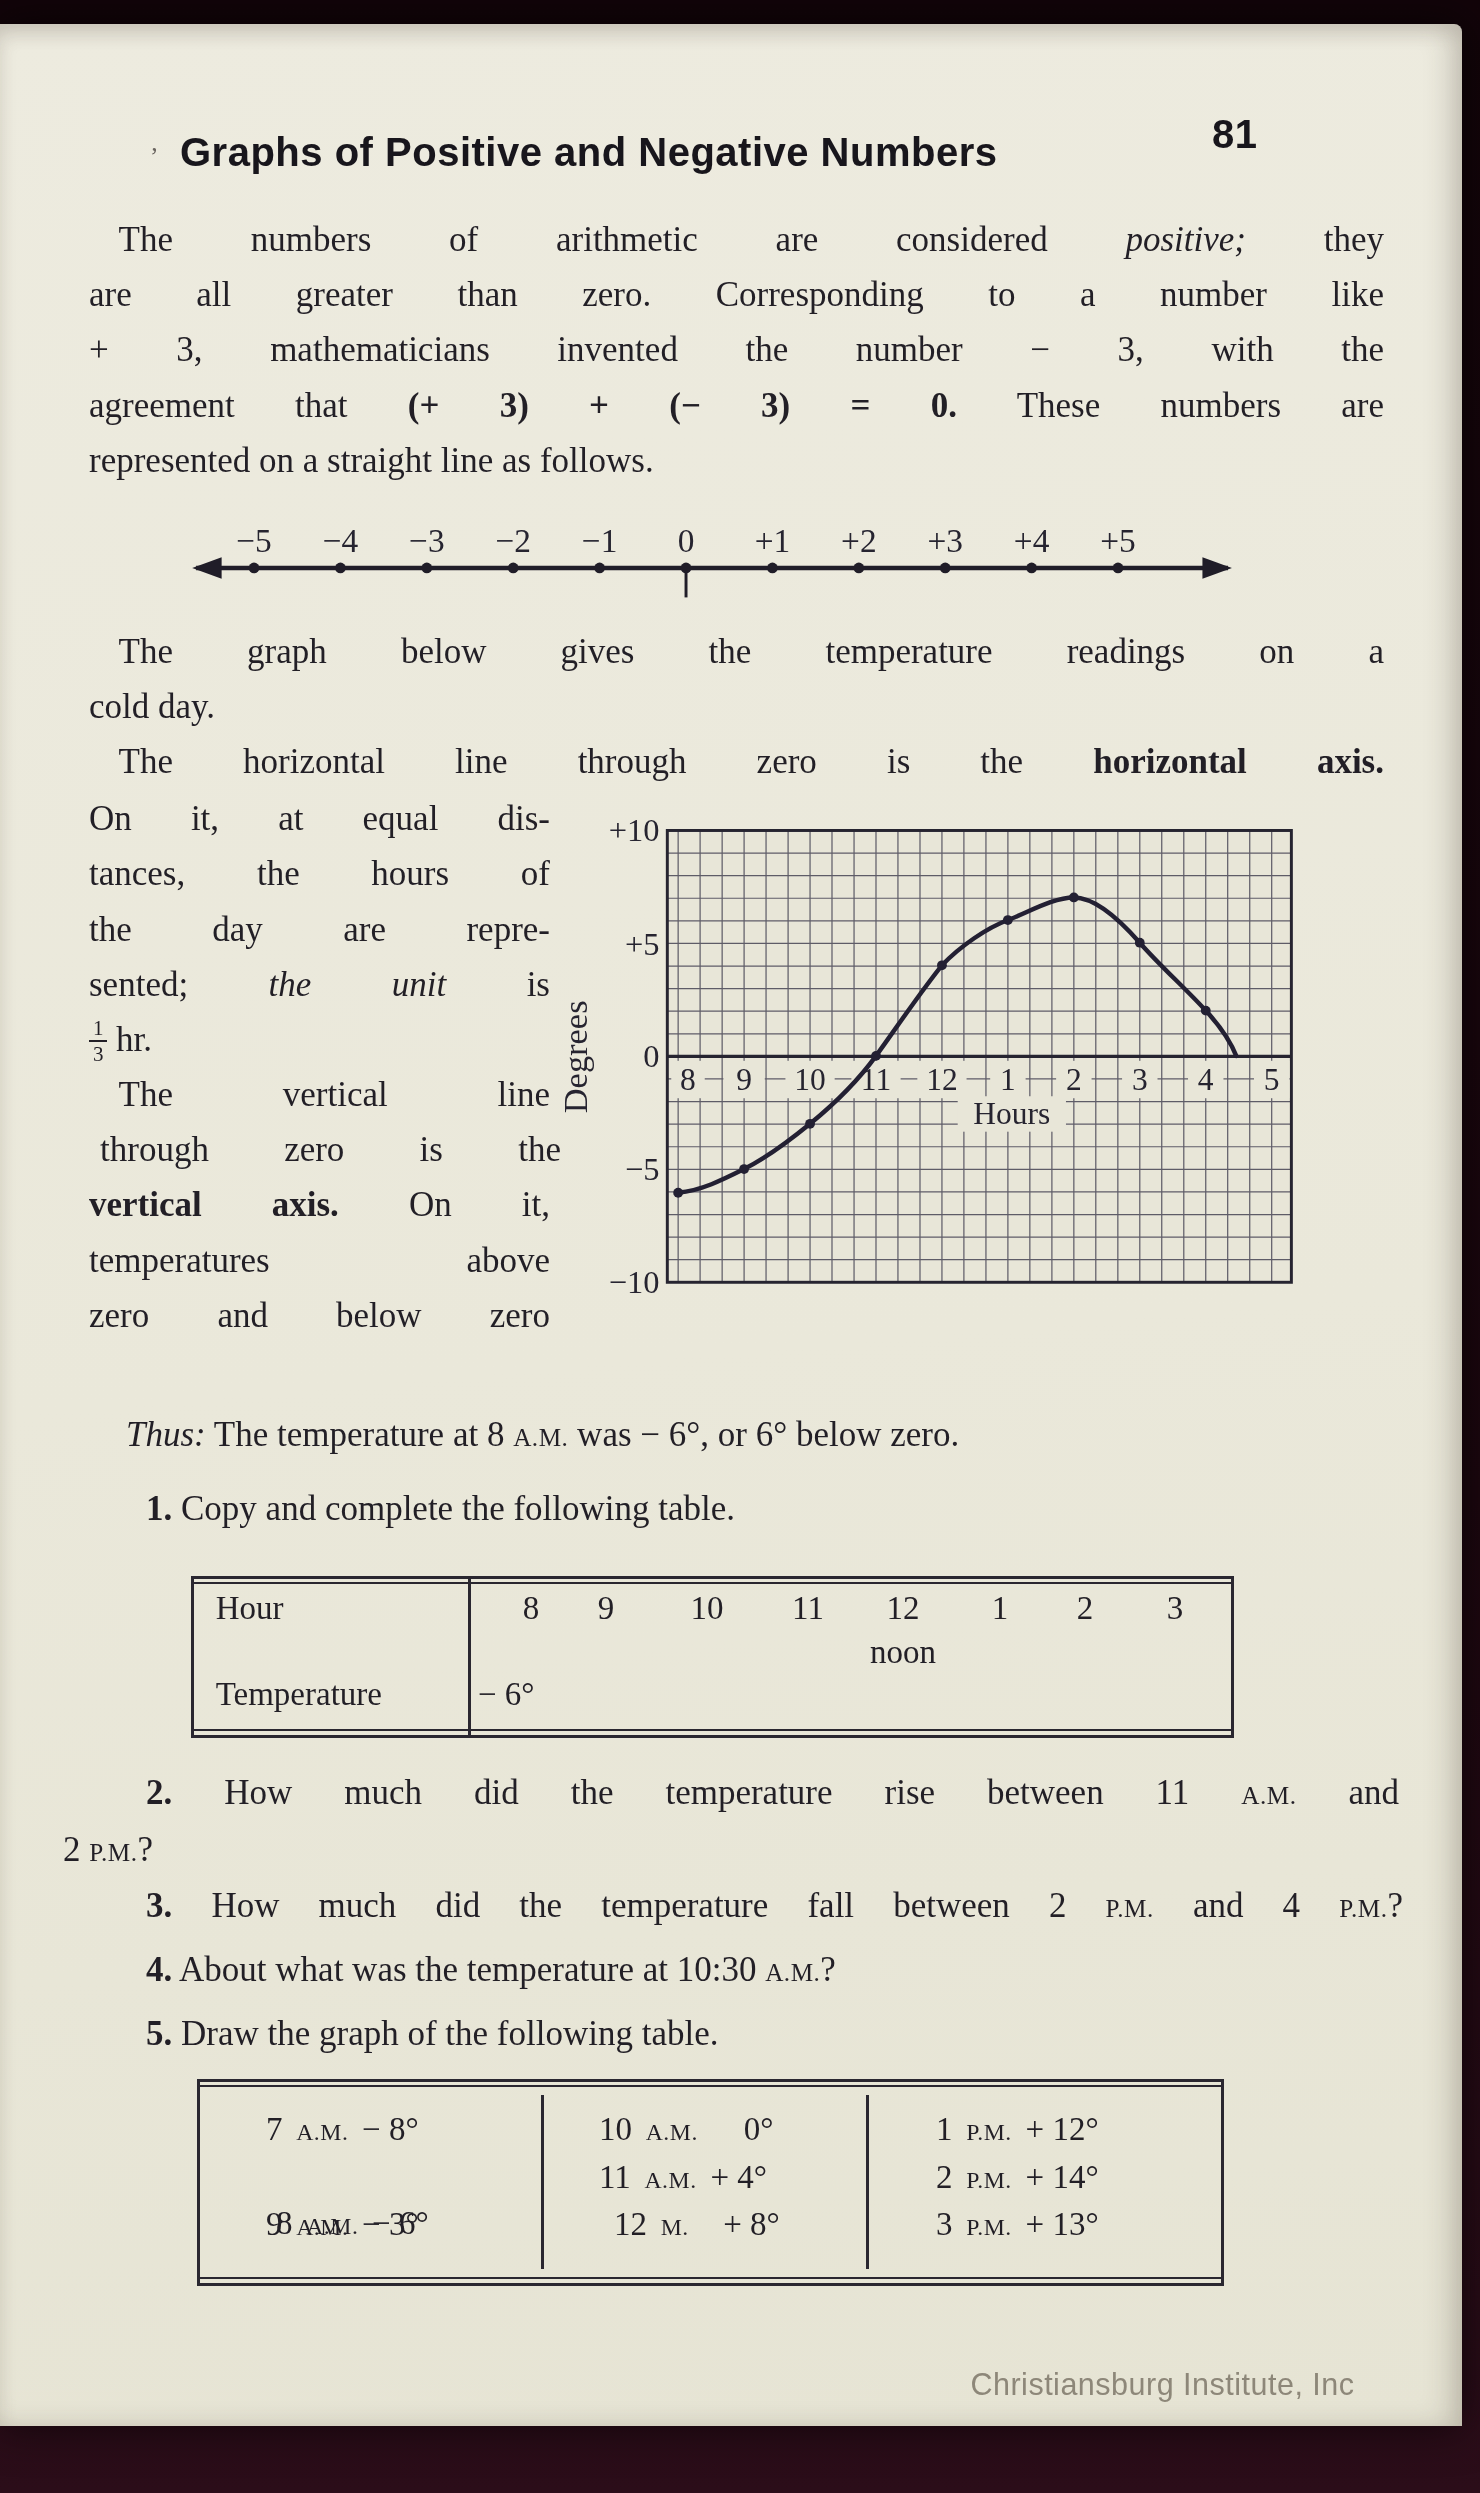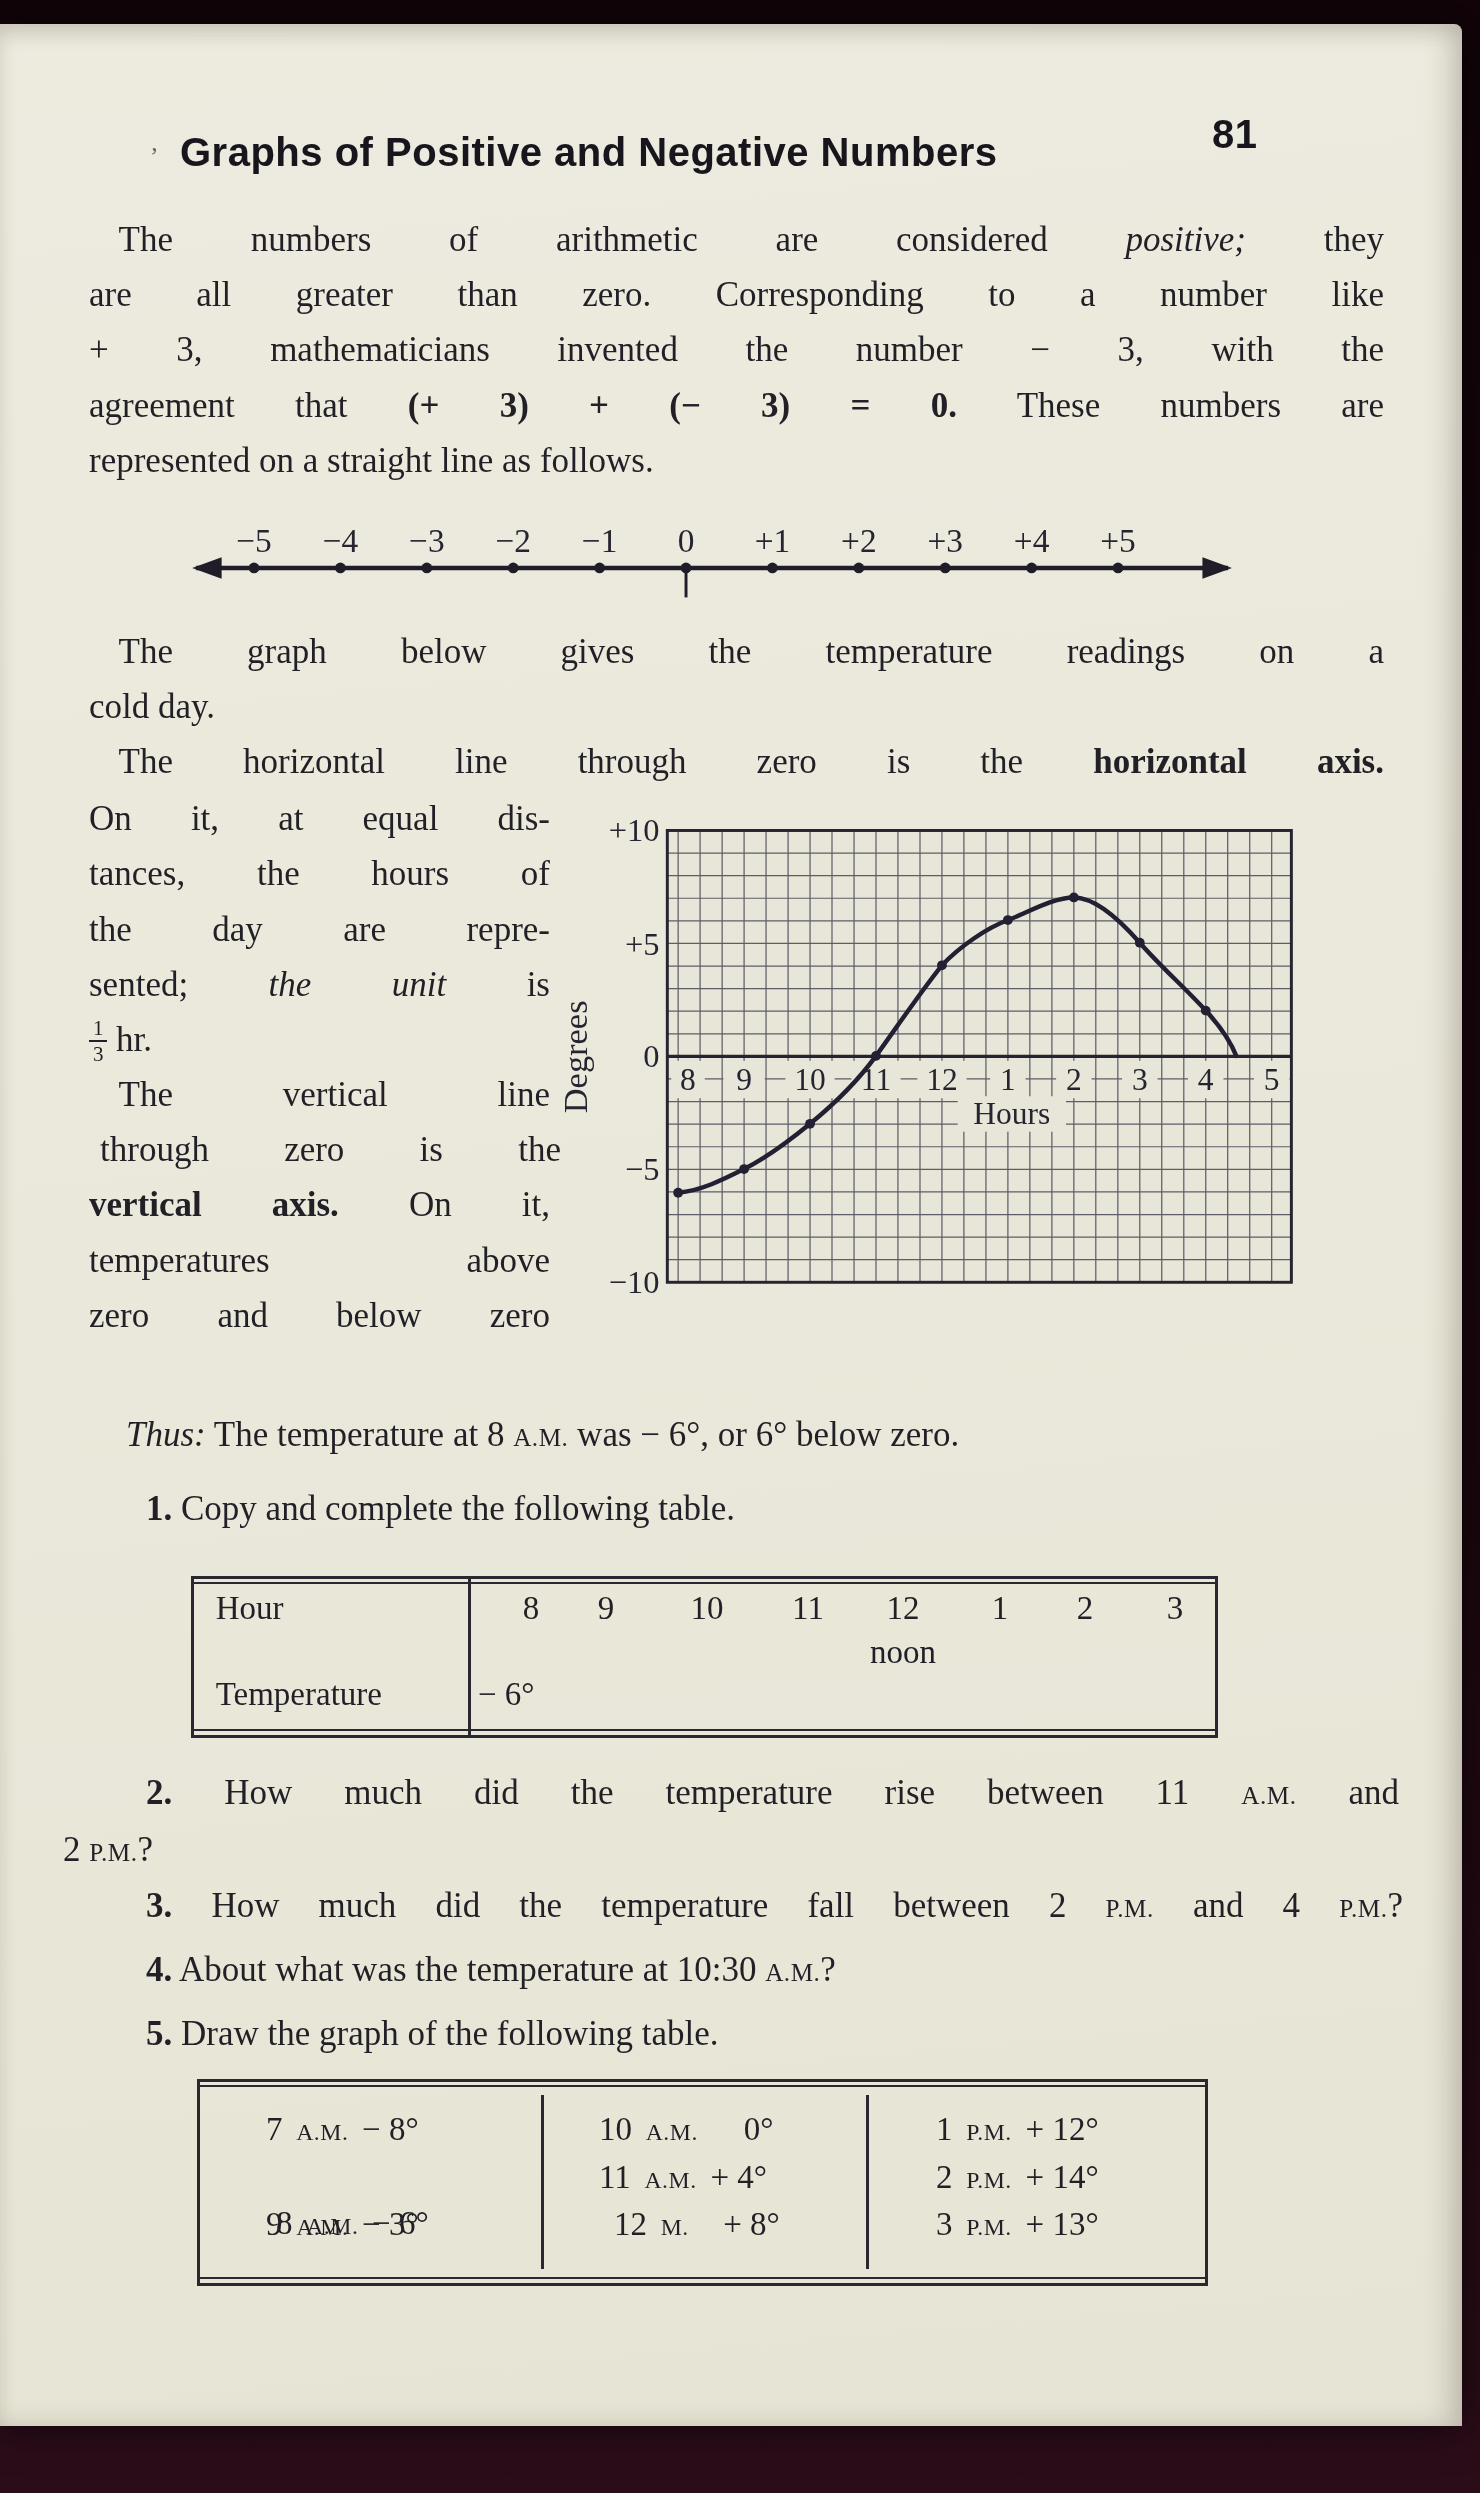--- a/index.html
+++ b/index.html
@@ -15,21 +15,21 @@
   .just{text-align:justify;text-align-last:justify;}
   .it{font-style:italic;}
   .b{font-weight:bold;}
   .sc{font-size:.72em;letter-spacing:0.5px;}
   .title{font-family:"Liberation Sans","DejaVu Sans",sans-serif;font-weight:bold;
     font-size:40px;color:#18161c;letter-spacing:0.5px;}
   .stray{position:absolute;color:#6a6560;font-size:25.6px;}
   .frac{display:inline-block;text-align:center;vertical-align:-0.5em;font-size:.60em;line-height:1.08;}
   .frac .num{display:block;border-bottom:2.5px solid #221f26;padding:0 3.9px 1px;}
   .frac .den{display:block;padding-top:1px;}
-  .tablebox{position:absolute;border:3px solid #2a2730;background:transparent;}
+  .tablebox{position:absolute;border:3px solid #2a2730;background:transparent;padding-left:16px;}
   .dline{position:absolute;background:#2a2730;}
   .tcell{position:absolute;font-size:33px;color:#221f26;white-space:nowrap;}
   .center{transform:translateX(-50%);}
   .cellrow span{margin:0 6.9px;}
   svg text{fill:#262430;}
   .wm{position:absolute;font-family:"Liberation Sans","DejaVu Sans",sans-serif;
     color:#8d8779;font-size:30.5px;letter-spacing:0.5px;}
 </style>
 </head>
 <body>
@@ -245,16 +245,17 @@
 
     <div class="tcell cellrow" style="left:392px;top:29.6px;"><span>10</span><span class="sc">A.M.</span><span style="margin-left:39px;">0°</span></div>
     <div class="tcell cellrow" style="left:392px;top:77px;"><span>11</span><span class="sc">A.M.</span><span>+ 4°</span></div>
     <div class="tcell cellrow" style="left:392px;top:124px;margin-left:15px;"><span>12</span><span class="sc">M.</span><span style="margin-left:27.6px;">+ 8°</span></div>
 
     <div class="tcell cellrow" style="left:729px;top:29.6px;"><span>1</span><span class="sc">P.M.</span><span>+ 12°</span></div>
     <div class="tcell cellrow" style="left:729px;top:77px;"><span>2</span><span class="sc">P.M.</span><span>+ 14°</span></div>
     <div class="tcell cellrow" style="left:729px;top:124px;"><span>3</span><span class="sc">P.M.</span><span>+ 13°</span></div>
   </div>
 
+  <div class="wm" style="left:946px;top:2343px;width:433px;text-align:center;">Christiansburg Institute, Inc</div>
 
  </div>
 </div>
 
 
 </body></html>

